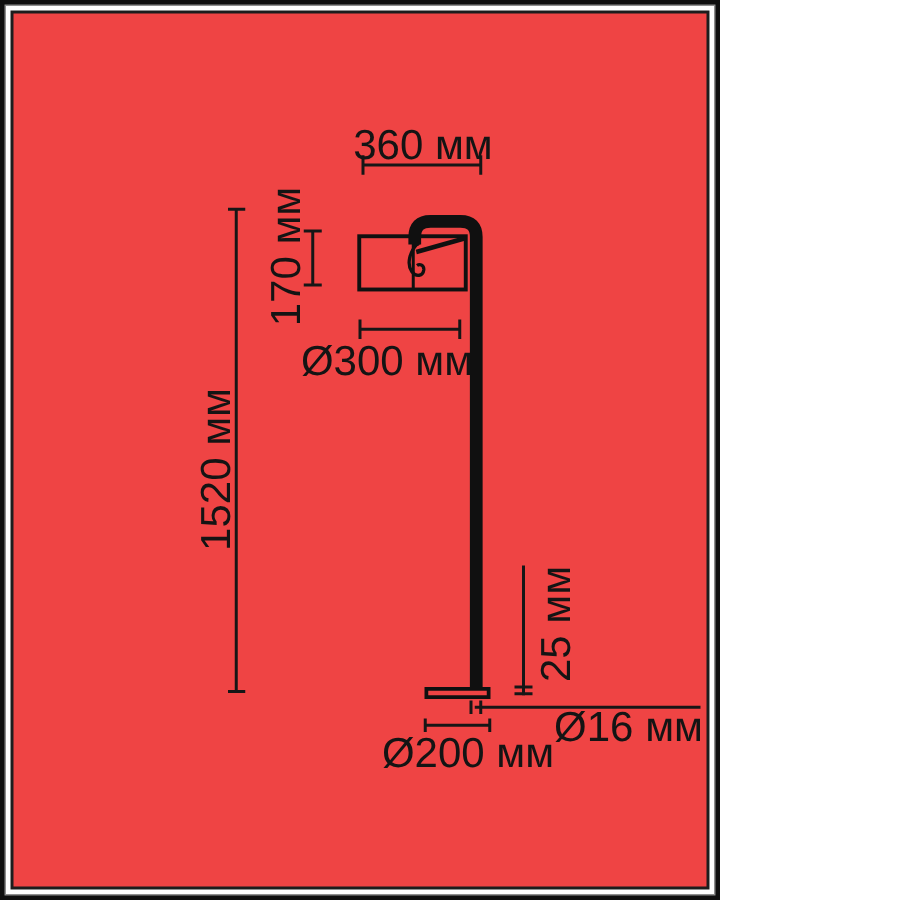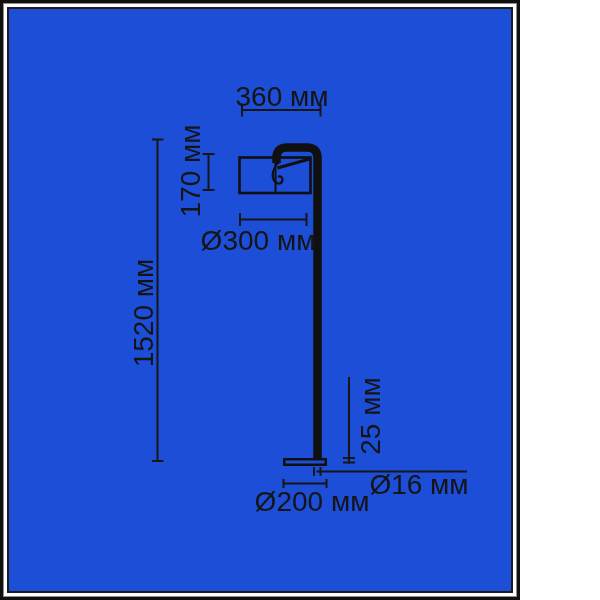--- a/index.html
+++ b/index.html
@@ -5,23 +5,23 @@
   html, body {
     margin: 0;
     padding: 0;
     width: 600px;
     height: 600px;
     background: #ffffff;
     overflow: hidden;
   }
   .stage {
     position: relative;
-    width: 520px;
+    width: 480px;
     height: 600px;
-    background: #1d4ed8;
+    background: #ef4444;
   }
   .drawing-svg {
     position: absolute;
     left: 0;
     top: 0;
     width: 600px;
     height: 600px;
     display: block;
   }
   

